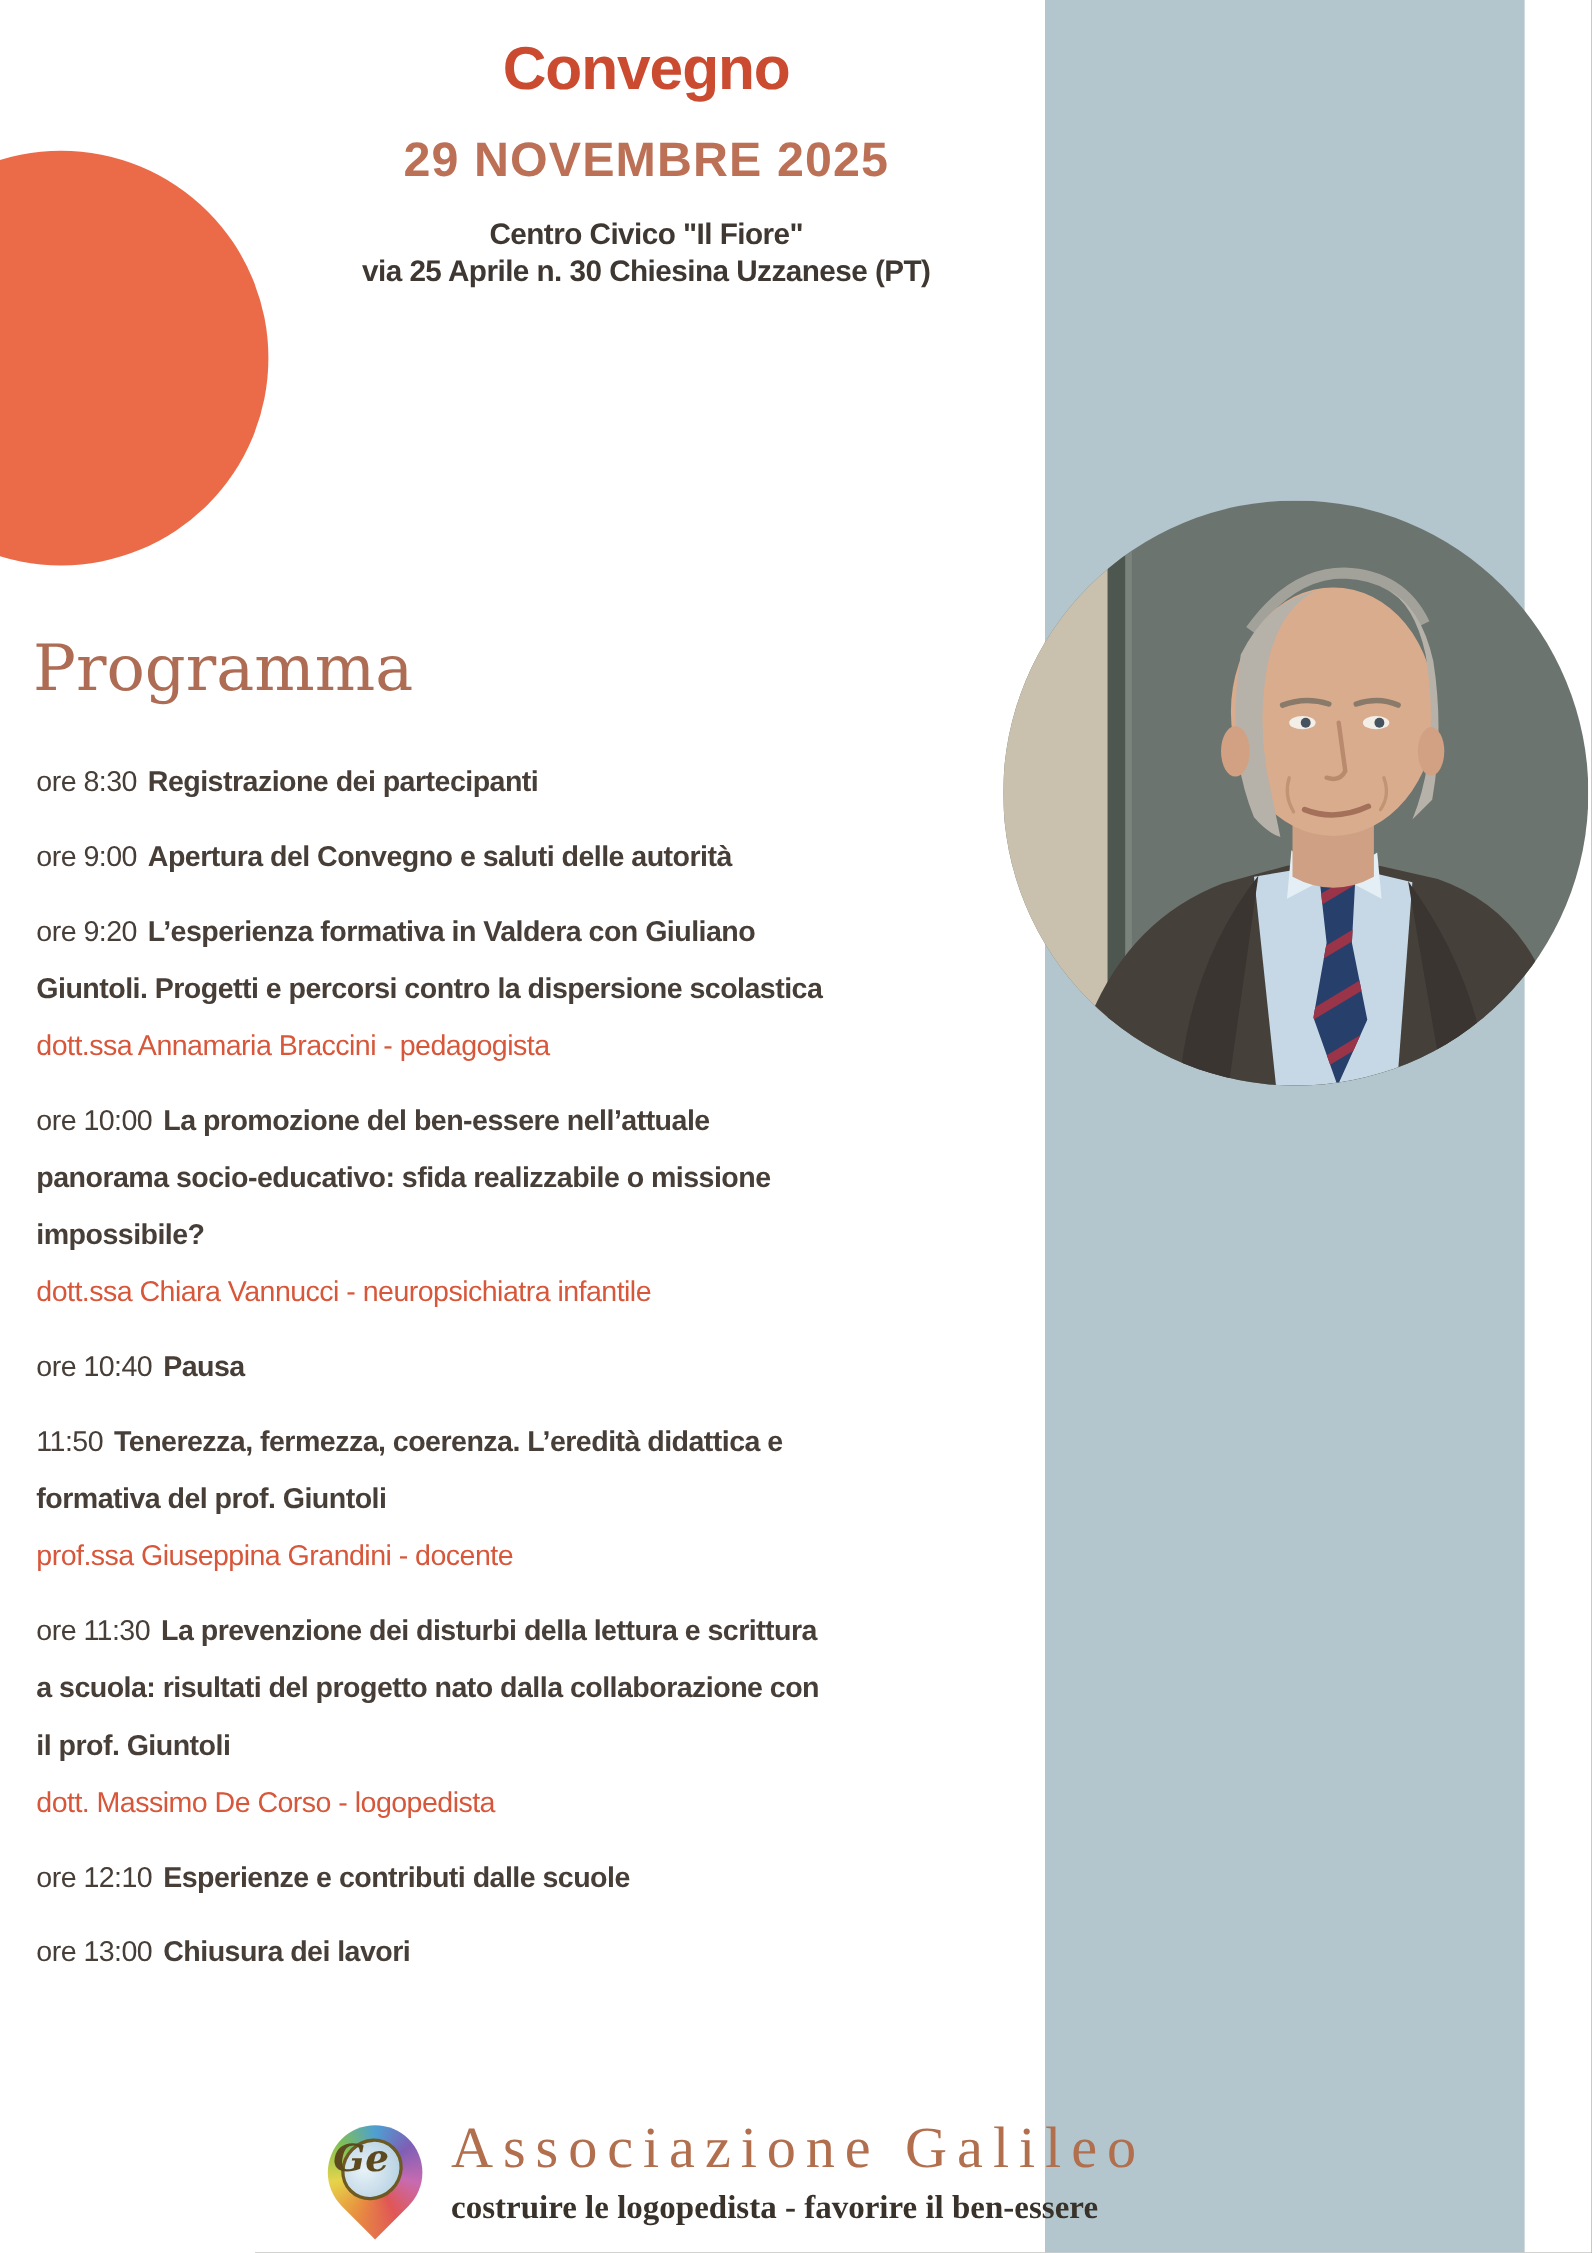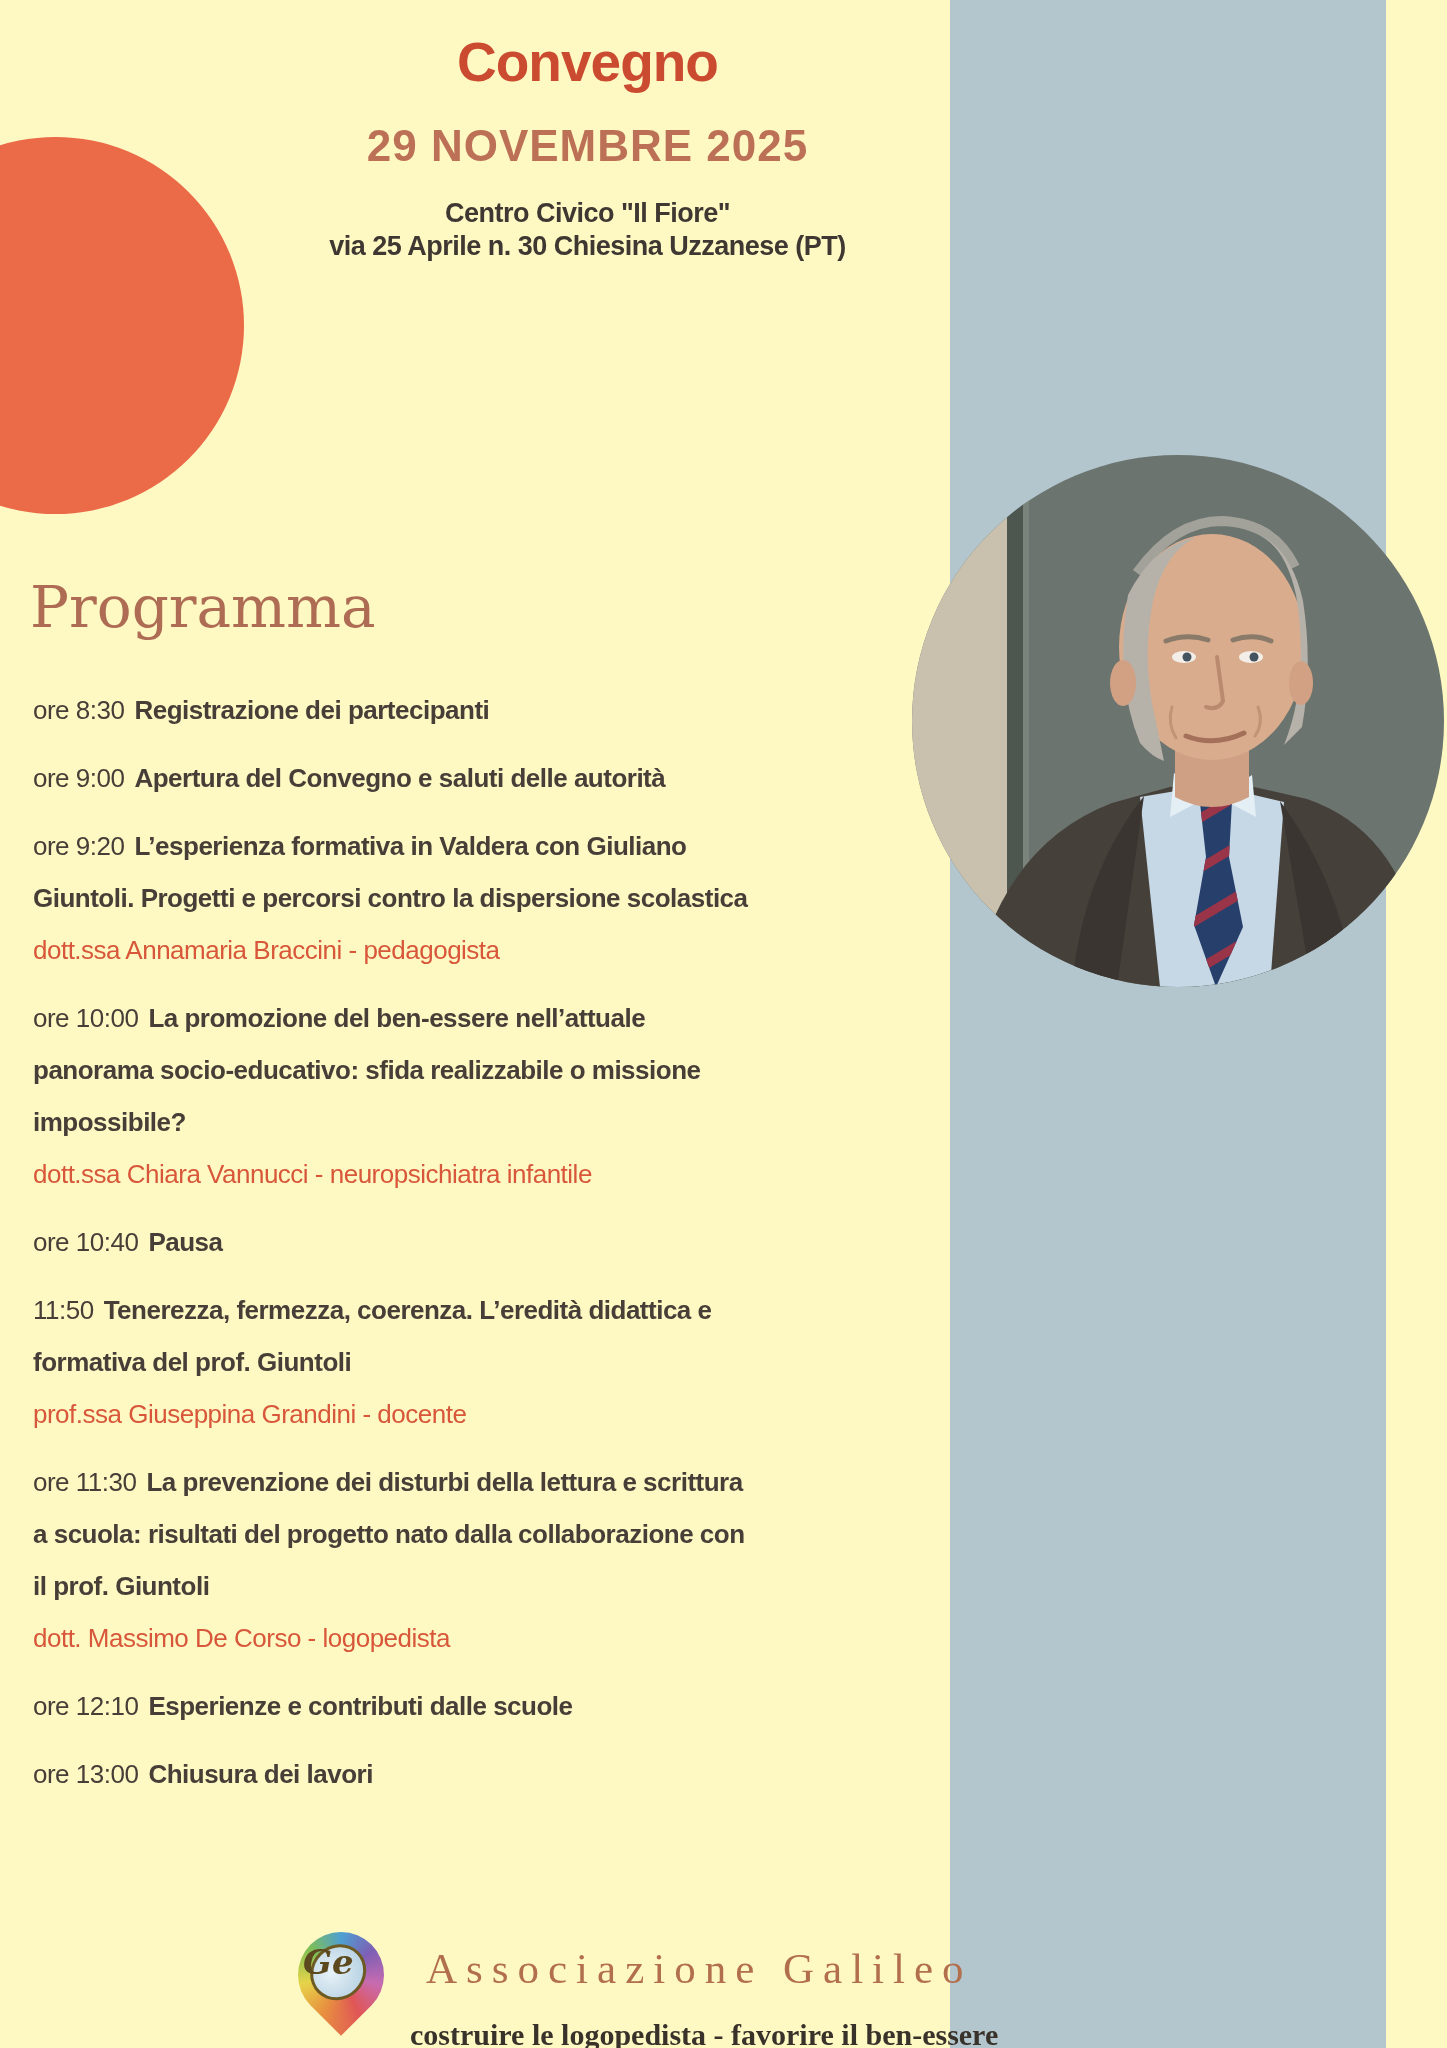--- a/index.html
+++ b/index.html
@@ -1,20 +1,20 @@
 <!DOCTYPE html>
 <html lang="it"><head>
 <meta charset="utf-8">
 <title>Poster</title>
 <style>
   html,body{margin:0;padding:0;background:#8b8b86;}
   .poster{
     position:relative;
     width:1447px;height:2048px;
-    background:#fef9c3;
+    background:#ffffff;
     overflow:hidden;
     font-family:"Liberation Sans", sans-serif;
     color:#3f3832;
   }
   
   .band{
     position:absolute;left:950px;top:0;width:436px;height:2048px;
     background:#b3c6cd;
   }
   
@@ -90,23 +90,23 @@
   }
   .logo-text{
     position:absolute;left:0;top:8px;width:100%;
     transform:rotate(45deg);
     text-align:center;
     font-family:"DejaVu Serif","Liberation Serif",serif;
     font-style:italic;font-weight:bold;font-size:34px;line-height:34px;
     color:#5c4a1e;
   }
   .org-name{
-    margin:16px;
+    margin:0;
     font-family:"Liberation Serif","DejaVu Serif",serif;
-    font-size:43px;line-height:62px;font-weight:normal;letter-spacing:9px;
+    font-size:53px;line-height:62px;font-weight:normal;letter-spacing:9px;
     color:#b26f4e;
   }
   .tagline{
     margin:4px 0 0 0;
     font-family:"Liberation Serif","DejaVu Serif",serif;
     font-size:30px;line-height:38px;font-weight:bold;letter-spacing:0;
     color:#39322a;
   }
 </style>
 </head>

